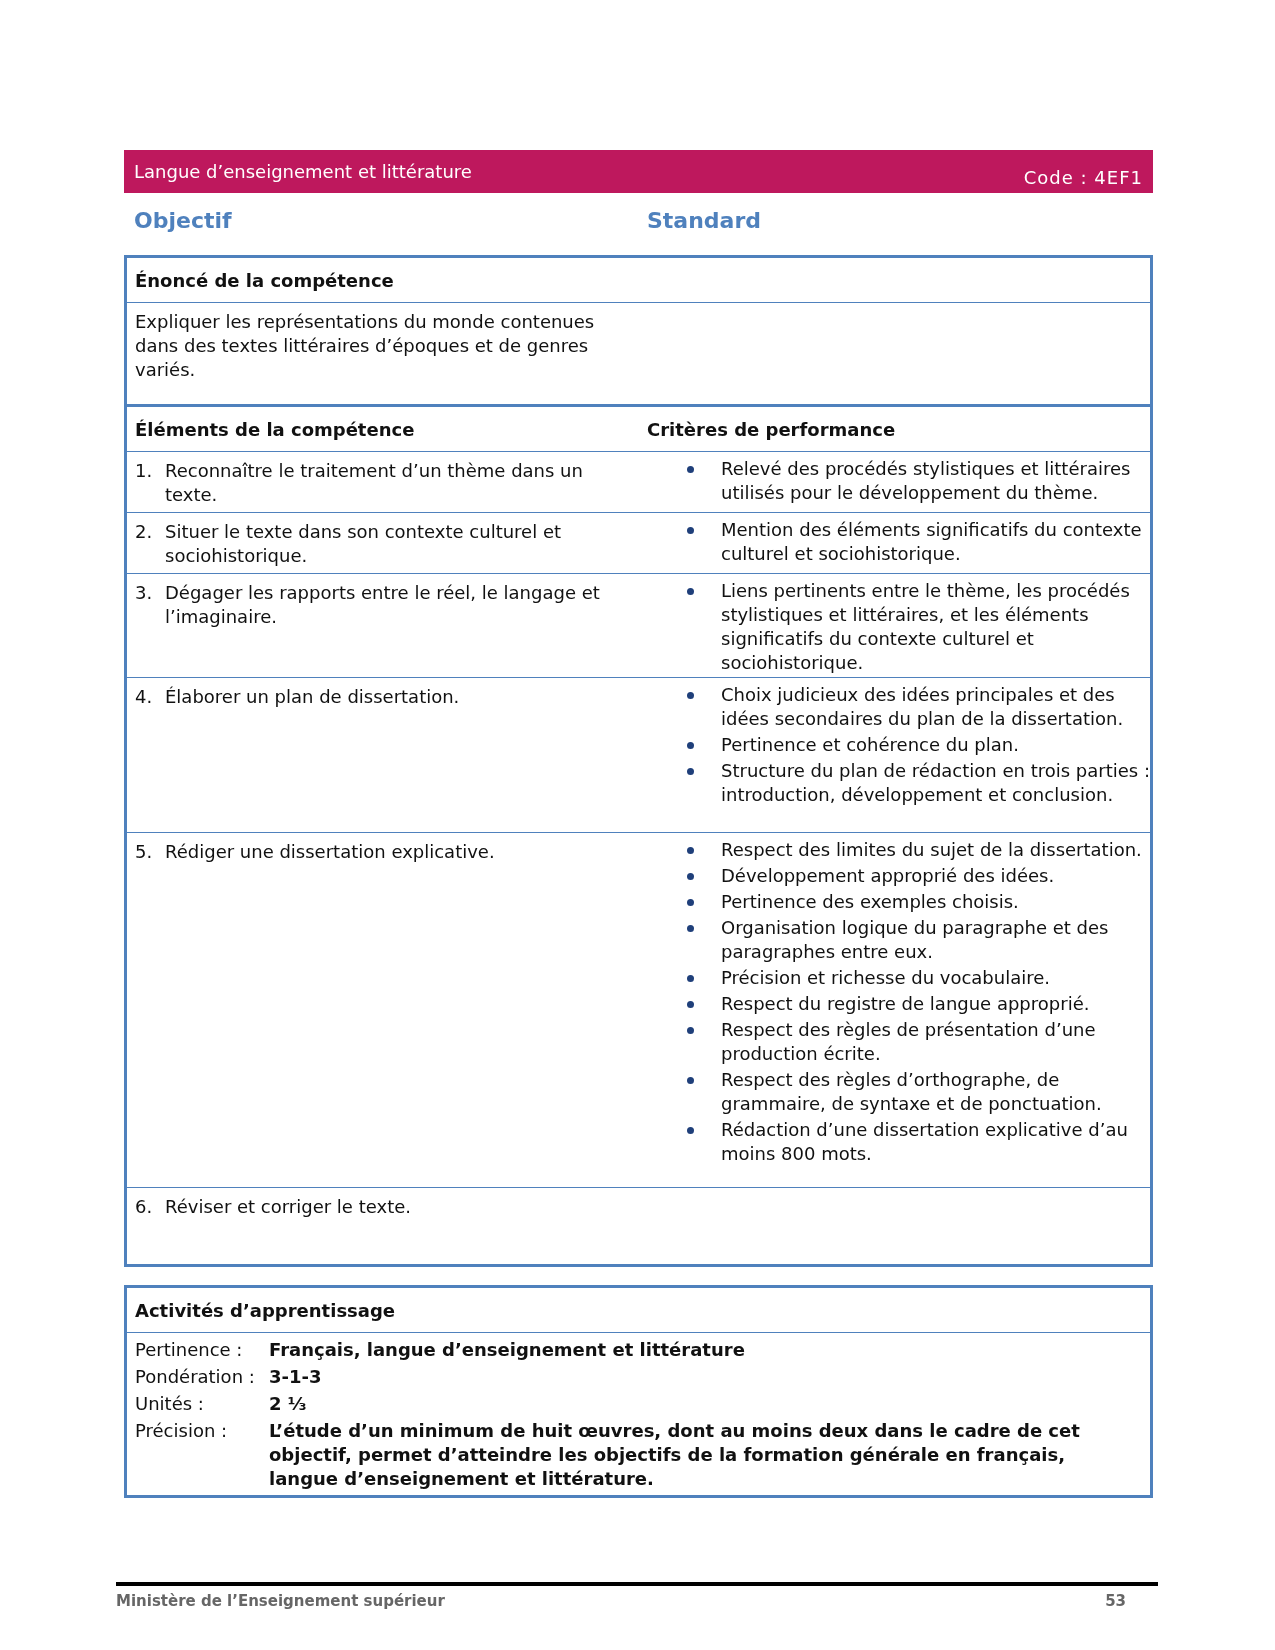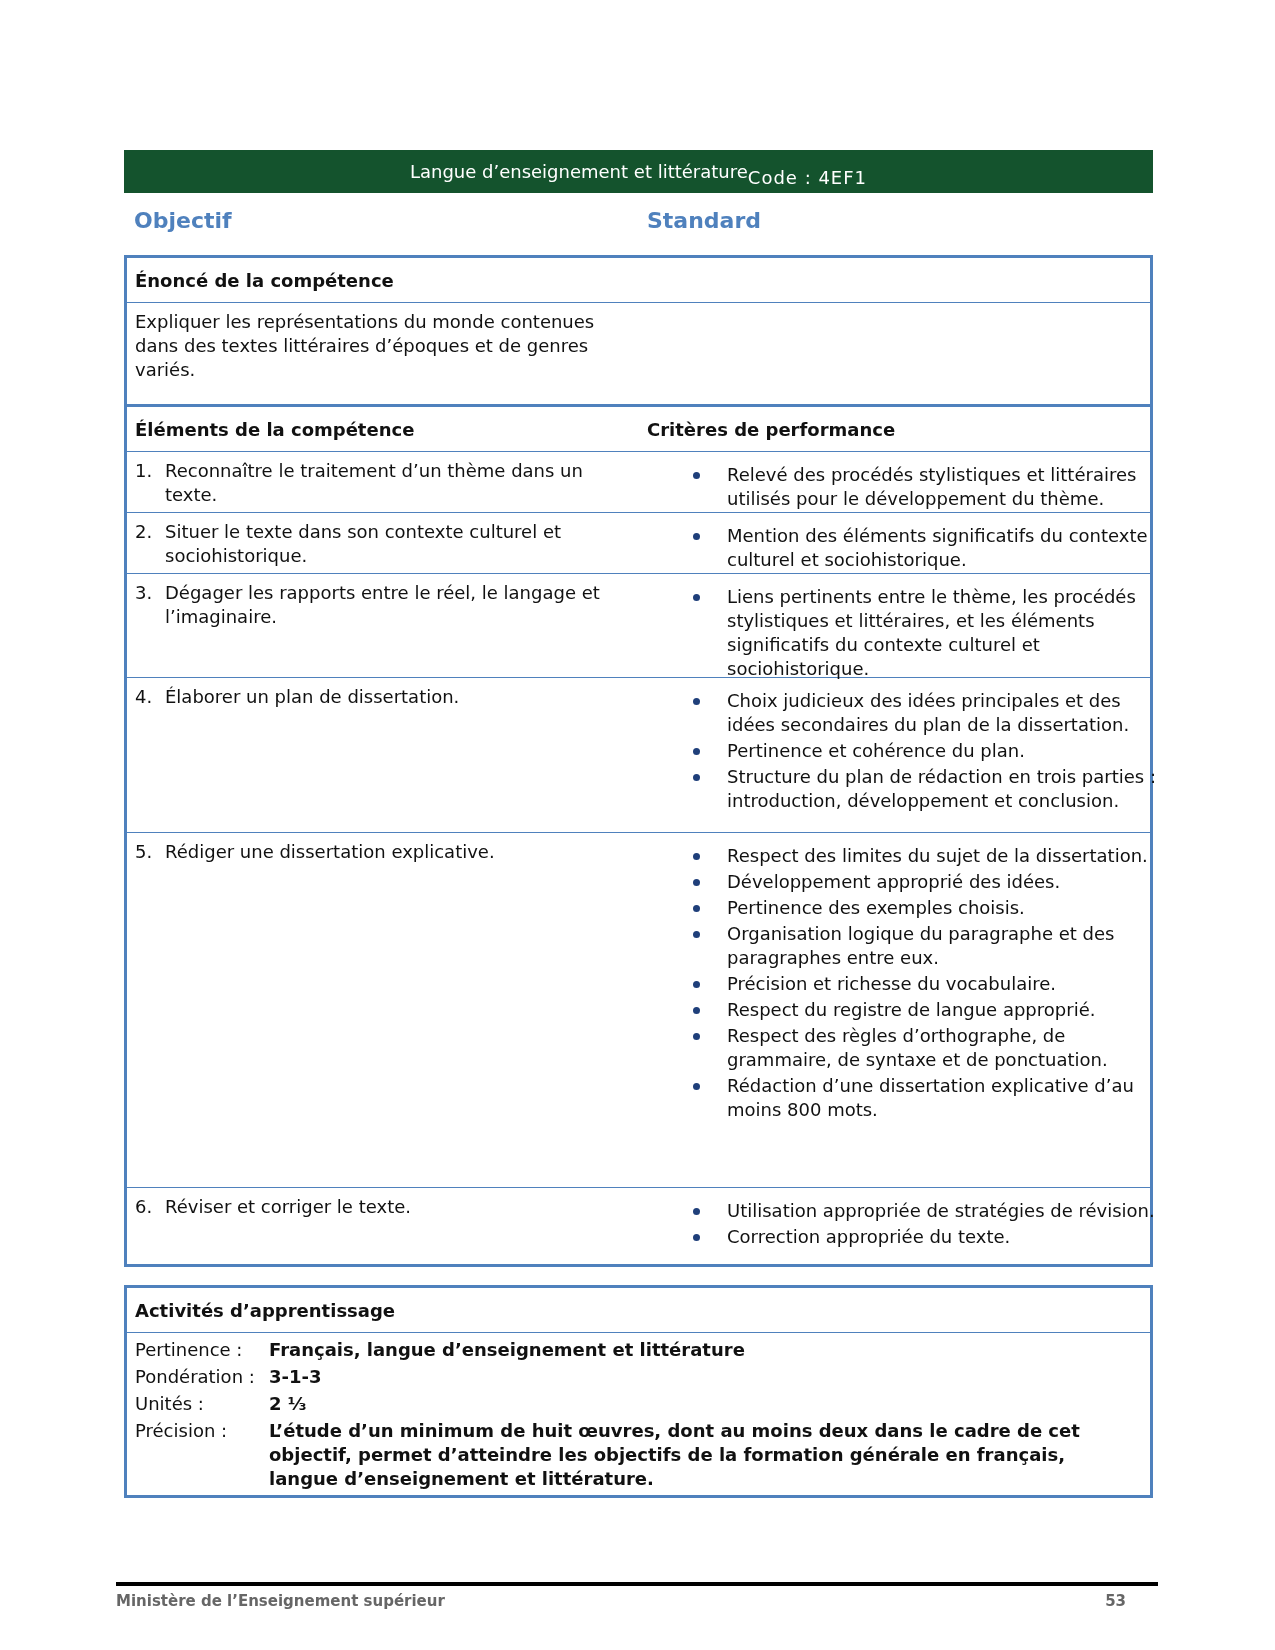--- a/index.html
+++ b/index.html
@@ -1,19 +1,19 @@
 <!DOCTYPE html>
 <html><head>
   <meta charset="utf-8">
   <style>
     html, body { margin: 0; padding: 0; background: #ffffff; }
     body { width: 1275px; height: 1650px; position: relative; font-family: "DejaVu Sans", "Liberation Sans", sans-serif; color: #111; overflow: hidden; }
     .page { position: absolute; left: 124px; top: 150px; width: 1029px; }
 
-    .title-bar { position: absolute; left: 0; top: 0; width: 1029px; height: 43px; background: #14532d; color: #fff; display: flex; align-items: center; justify-content: center; box-sizing: border-box; padding: 0 10px 0 10px; font-size: 18px; }
+    .title-bar { position: absolute; left: 0; top: 0; width: 1029px; height: 43px; background: #be185d; color: #fff; display: flex; align-items: center; justify-content: space-between; box-sizing: border-box; padding: 0 10px 0 10px; font-size: 18px; }
     .title-bar .code { letter-spacing: 1px; margin-top: 12px; }
 
     .headings { position: absolute; left: 0; top: 58px; width: 1029px; height: 36px; }
     .headings .h { position: absolute; top: 0; font-family: "DejaVu Sans", sans-serif; font-weight: bold; font-size: 22px; color: #4f81bd; letter-spacing: 0; }
     .headings .h-obj { left: 10px; }
     .headings .h-std { left: 523px; }
 
     .box { position: absolute; left: 0; width: 1029px; border: 3px solid #4f81bd; box-sizing: border-box; background: #fff; }
     .box .head { border-bottom: 1.5px solid #4f81bd; font-weight: bold; font-size: 18px; padding: 0 8px; display: flex; align-items: center; box-sizing: border-box; }
     .box .body { font-size: 18px; line-height: 24px; padding: 6px 8px; }
@@ -23,21 +23,21 @@
     .enonce .body { width: 480px; line-height: 24px; padding-top: 7px; }
 
     .elements { top: 254px; height: 863px; }
     .elements .head { height: 45px; position: relative; }
     .elements .head .c1 { position: absolute; left: 8px; }
     .elements .head .c2 { position: absolute; left: 520px; }
     .row { position: relative; border-bottom: 1.5px solid #4f81bd; box-sizing: border-box; }
     .row:last-child { border-bottom: none; }
     .row .el { position: absolute; left: 8px; top: 7px; width: 470px; font-size: 18px; line-height: 24px; display: flex; }
     .row .el .num { width: 30px; flex: none; }
-    .row .crits { position: absolute; left: 554px; top: 5px; width: 470px; margin: 6px; padding: 0; list-style: none; }
+    .row .crits { position: absolute; left: 554px; top: 5px; width: 470px; margin: 0; padding: 0; list-style: none; }
     .row .crits li { position: relative; padding-left: 40px; font-size: 18px; line-height: 24px; margin-bottom: 2px; }
     .row .crits li .dot { position: absolute; left: 6px; top: 9px; width: 7px; height: 7px; border-radius: 50%; background: #1f3f7a; }
 
     .activites { top: 1135px; height: 213px; }
     .activites .head { height: 45px; }
     .activites .body { padding: 5px 8px; }
     .kv { display: flex; font-size: 18px; line-height: 24px; margin-bottom: 3px; }
     .kv .k { width: 134px; flex: none; }
     .kv .v { flex: 1; padding-right: 4px; font-weight: bold; }
 
@@ -118,34 +118,31 @@
           <span class="num">5.</span>
           <span>Rédiger une dissertation explicative.</span>
         </div>
         <ul class="crits">
           <li><span class="dot"></span><span>Respect des limites du sujet de la dissertation.</span></li>
           <li><span class="dot"></span><span>Développement approprié des idées.</span></li>
           <li><span class="dot"></span><span>Pertinence des exemples choisis.</span></li>
           <li><span class="dot"></span><span>Organisation logique du paragraphe et des paragraphes entre eux.</span></li>
           <li><span class="dot"></span><span>Précision et richesse du vocabulaire.</span></li>
           <li><span class="dot"></span><span>Respect du registre de langue approprié.</span></li>
+          <li><span class="dot"></span><span>Respect des règles de présentation d’une production écrite.</span></li>
           <li><span class="dot"></span><span>Respect des règles d’orthographe, de grammaire, de syntaxe et de ponctuation.</span></li>
           <li><span class="dot"></span><span>Rédaction d’une dissertation explicative d’au moins 800 mots.</span></li>
         </ul>
       </div>
 
       <div class="row" style="height:80px">
         <div class="el">
           <span class="num">6.</span>
           <span>Réviser et corriger le texte.</span>
         </div>
-        <ul class="crits">
-          <li><span class="dot"></span><span>Utilisation appropriée de stratégies de révision.</span></li>
-          <li><span class="dot"></span><span>Correction appropriée du texte.</span></li>
-        </ul>
       </div>
 
     </div>
   </div>
 
   <div class="box activites">
     <div class="head">Activités d’apprentissage</div>
     <div class="body">
       <div class="kv">
         <span class="k">Pertinence :</span>

